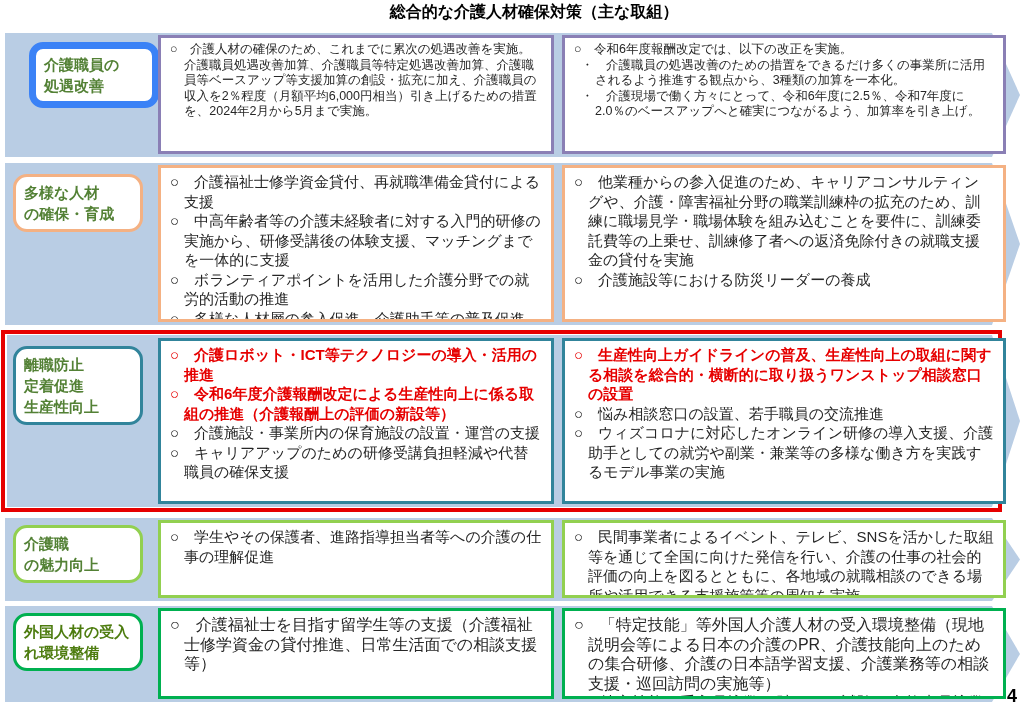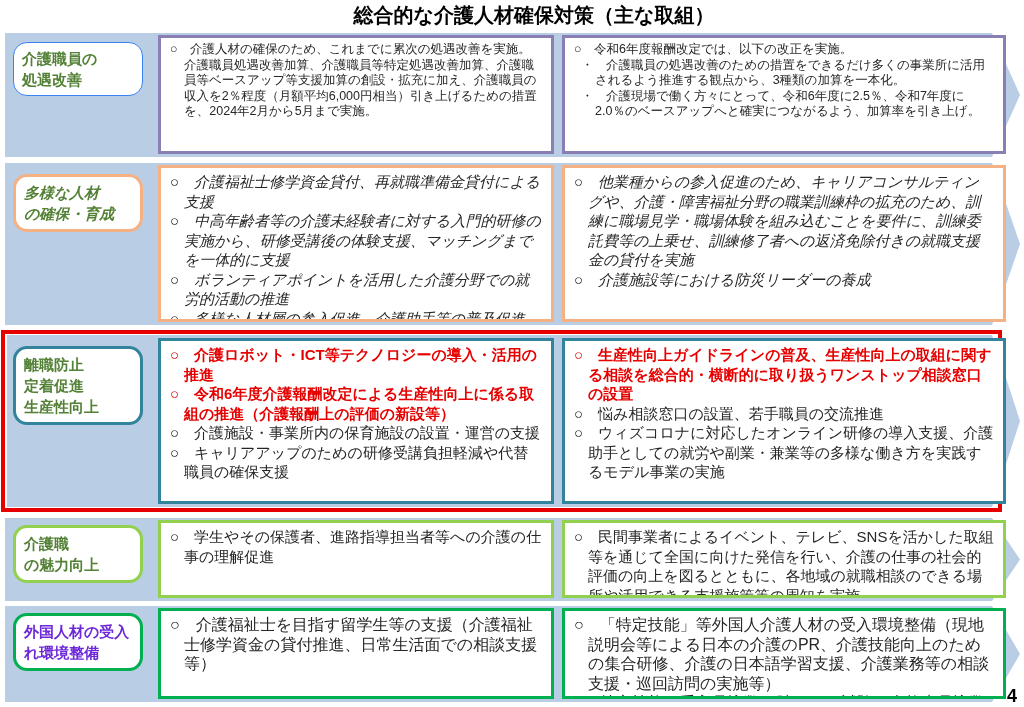--- a/index.html
+++ b/index.html
@@ -2,21 +2,21 @@
 <html><head>
 <meta charset="utf-8">
 <style>
   html,body { margin:0; padding:0; background:#fff; }
   .slide {
     position:relative; width:1024px; height:707px; background:#ffffff;
     font-family:"Liberation Sans","DejaVu Sans",sans-serif; overflow:hidden;
   }
   .title {
     position:absolute; top:2px; left:4px; right:0; text-align:center;
-    font-size:20px; font-weight:bold; color:#000;margin-left:40px;
+    font-size:16px; font-weight:bold; color:#000;margin-left:40px;
   }
   .row { position:absolute; left:0; width:1024px; }
   .band {
     position:absolute; left:5px; right:4px; top:0; bottom:0; background:#b9cde4;
     clip-path: polygon(0 0, calc(100% - 28px) 0, 100% 50%, calc(100% - 28px) 100%, 0 100%);
     z-index:1;
   }
   .label-box {
     position:absolute; left:13px; width:130px; box-sizing:border-box;
     background:#fff; border-radius:14px; padding:5px 8px;
@@ -36,30 +36,30 @@
   .item.sub { padding-left:21px; text-indent:-14px; }
   .item.red { color:#e60000; font-weight:bold; }
   .red-frame {
     position:absolute; left:1px; top:0; width:1001px; height:100%;
     box-sizing:border-box; border:4px solid #e60000; z-index:2; pointer-events:none;
   }
   .page-num { position:absolute; right:7px; bottom:0; font-size:18px; font-weight:bold; color:#000; }
 
   
   .r1 { top:33px;  height:124px; }
-  .r2 { top:163px; height:162px;font-style:italic; }
+  .r2 { top:163px; height:162px; }
   .r3 { top:330px; height:182px; }
   .r4 { top:518px; height:83px;  }
   .r5 { top:606px; height:96px;  }
 
-  .r1 .label-box { top:9px;  border:1px solid #3b82f6; }
+  .r1 .label-box { top:9px;  border:7px solid #3b82f6;margin-left:16px; }
   .r2 .label-box { top:11px; border:3px solid #f4b183; }
   .r3 .label-box { top:16px; border:3px solid #31849b; }
   .r4 .label-box { top:7px;  border:3px solid #92d050; }
-  .r5 .label-box { top:7px;  border:3px solid #00b050; color:#6d28d9; }
+  .r5 .label-box { top:7px;  border:3px solid #00b050; color:#4d7c0f; }
 
   .r1 .cbox { border-color:#8a7fb5; }
   .r2 .cbox { border-color:#f4b183; }
   .r3 .cbox { border-color:#31849b; top:8px; bottom:8px; }
   .r4 .cbox { border-color:#92d050; }
   .r5 .cbox { border-color:#00b050; }
   .r3 .band { top:5px; bottom:5px; left:7px; }
 
   .r1 .item { font-size:12.5px; line-height:1.24; }
   .r5 .item { font-size:16px; line-height:1.22; }

